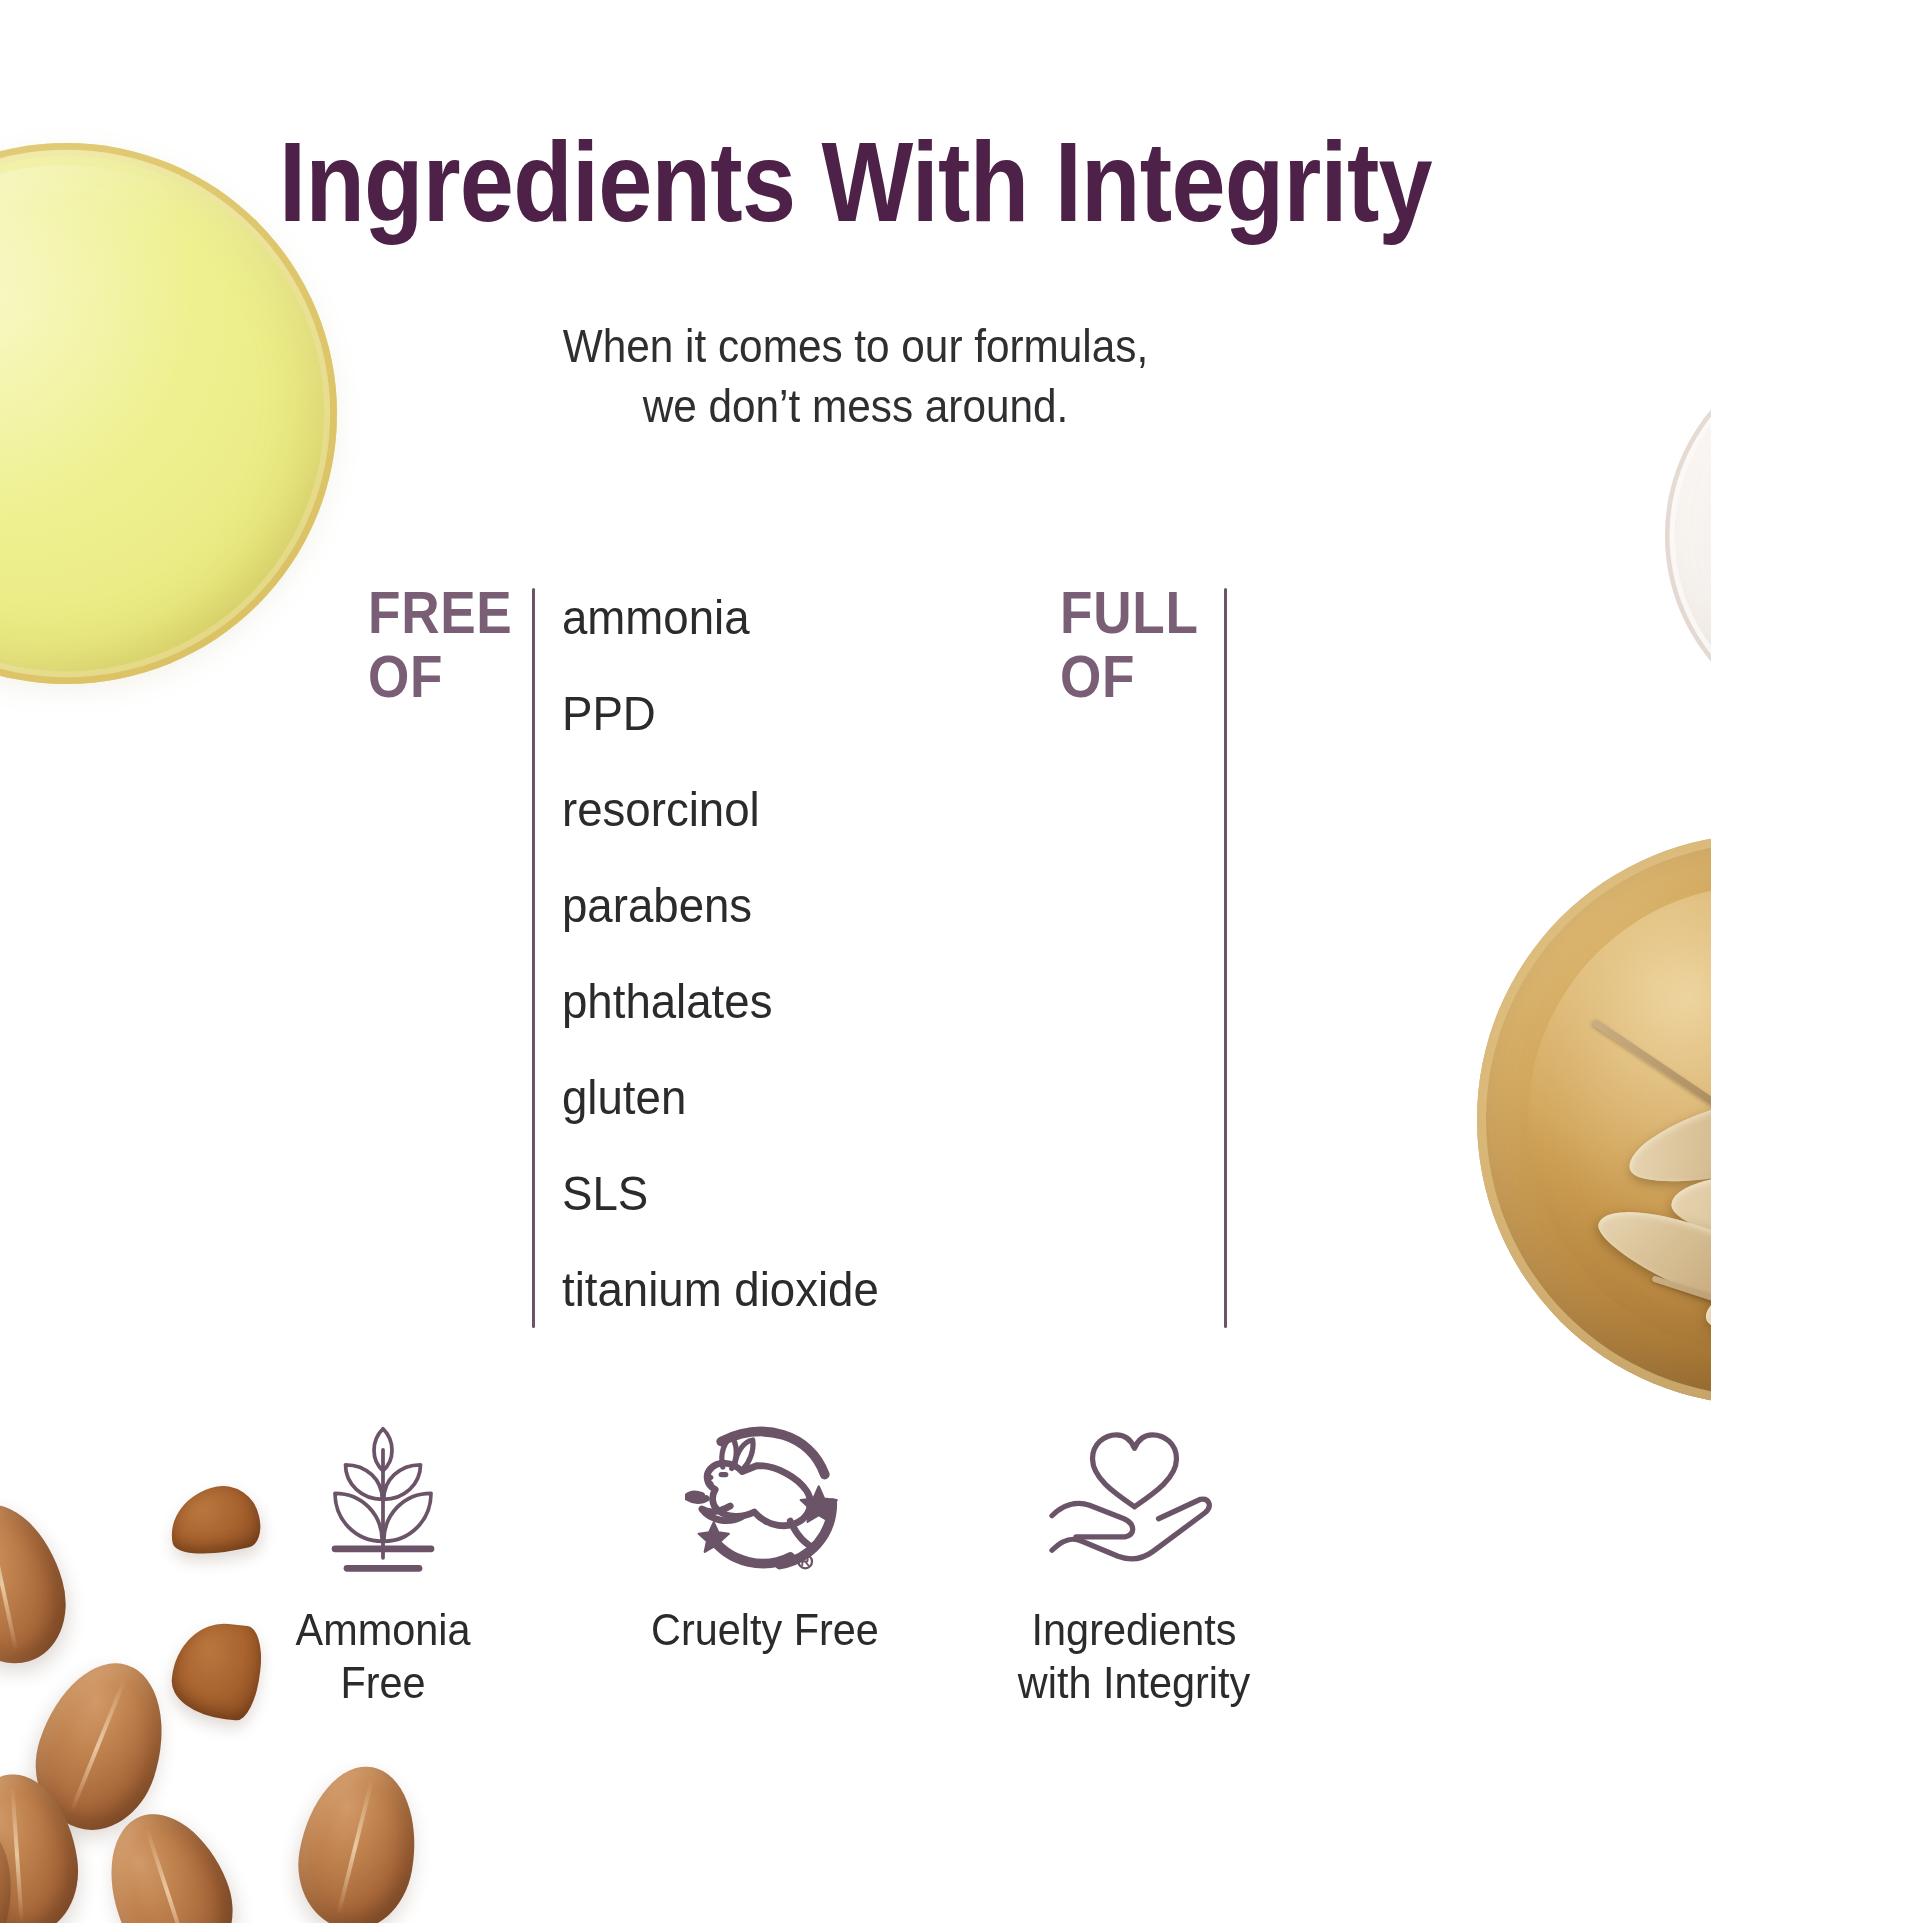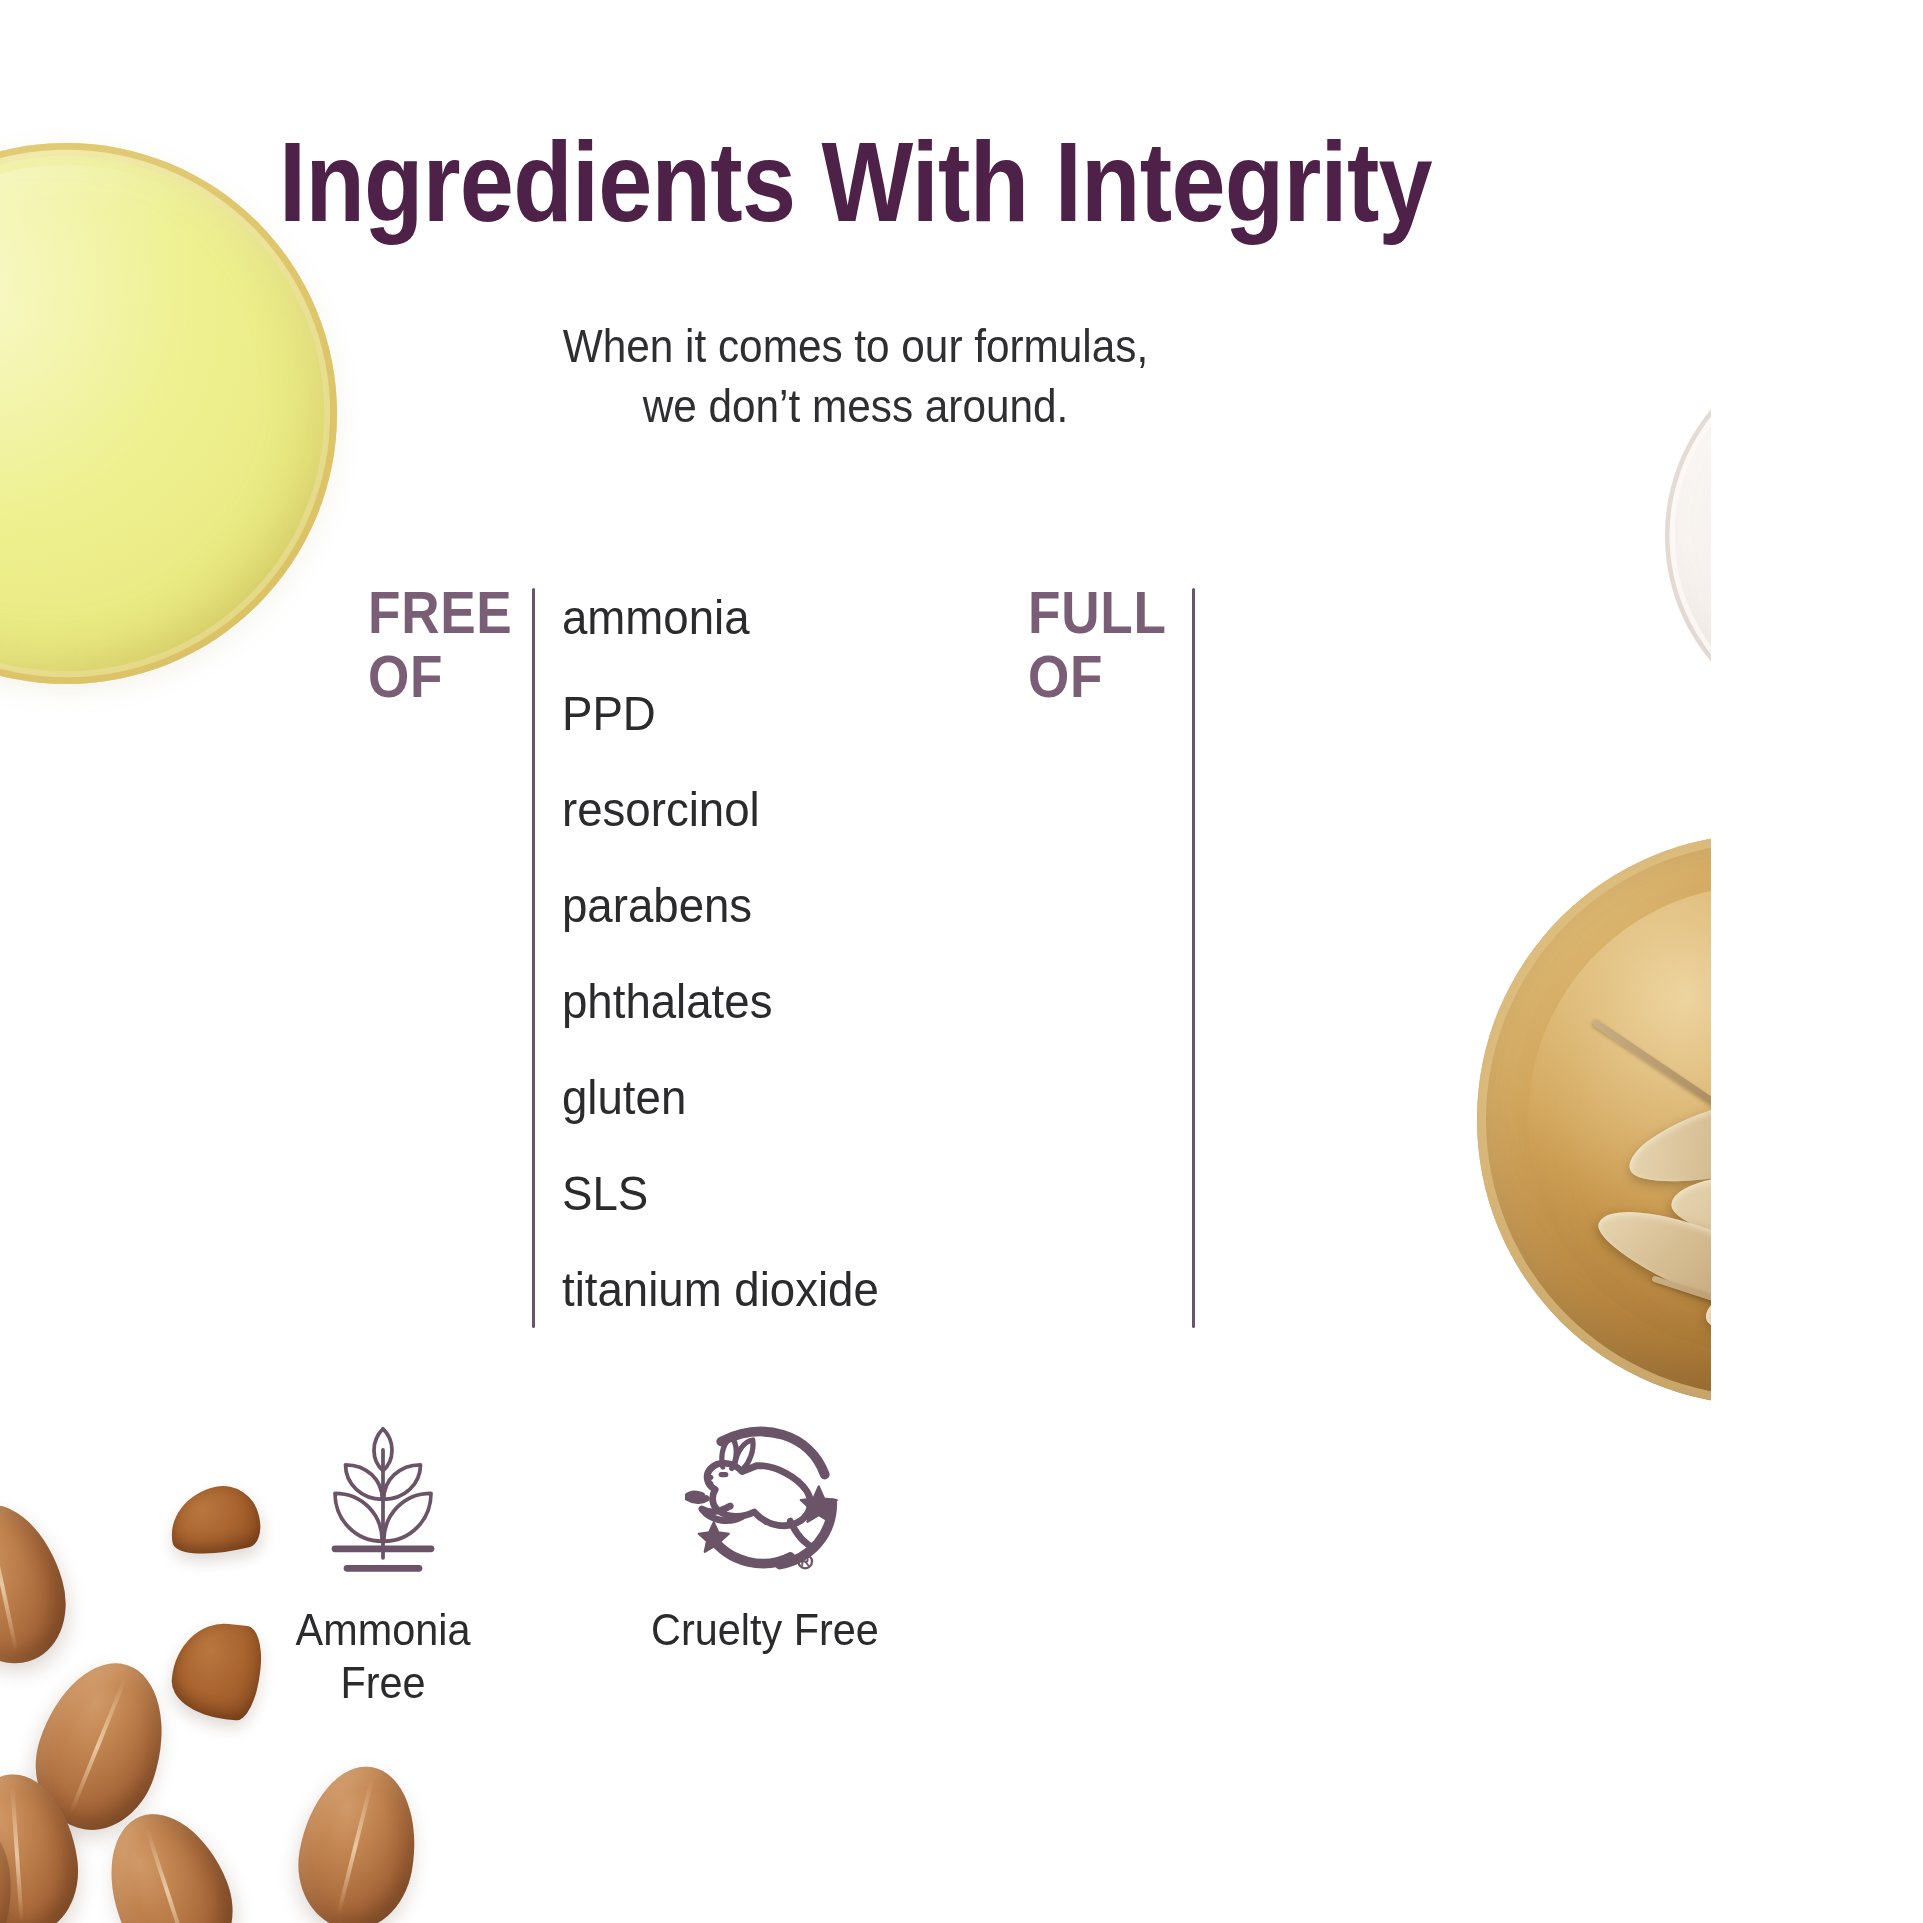--- a/index.html
+++ b/index.html
@@ -106,21 +106,21 @@
     font-size:47px;line-height:1.28;color:#2f2f32;
     font-weight:400;
     transform:scaleX(.90);
   }
   .subtitle .l{display:block;}
 
   
   .cols{position:absolute;left:0;top:579px;width:1924px;height:759px;}
   .col{position:absolute;top:0;height:759px;}
   .col-free{left:368px;width:736px;}
-  .col-full{left:1028px;width:736px;text-decoration:underline;}
+  .col-full{left:1060px;width:736px;text-decoration:underline;}
 
   .col-label{
     position:absolute;left:0;top:3px;width:150px;text-align:left;
     font-family:"Liberation Sans Narrow","Liberation Sans",sans-serif;
     font-weight:700;font-size:59px;line-height:1.08;
     color:#7A5E75;letter-spacing:0.8px;
     transform:scaleX(.90);transform-origin:left top;
   }
   .col-full .col-label{width:150px;}
   .col-label .l2{display:block;}
@@ -282,18 +282,39 @@
             <circle cx="160" cy="186" r="9" stroke-width="3"></circle>
             <path d="M156 191 L156 181 L161 181 C164 181 164 186 161 186 L156 186 M160 186 L164 191" stroke-width="2.5"></path>
           </svg>
         </div>
         <div class="badge-label">
           <span class="l">Cruelty Free</span>
           <span class="l"></span>
         </div>
       </div>
 
+      <div class="badge badge-3">
+        <div class="badge-icon">
+          <svg width="177" height="152" viewBox="0 0 236 202" fill="none" stroke="#6b5468" stroke-width="7" stroke-linecap="round" stroke-linejoin="round">
+
+            <path d="M118 110
+                     C92 92 62 72 62 46
+                     C62 26 78 14 94 14
+                     C106 14 114 22 118 32
+                     C122 22 130 14 142 14
+                     C158 14 174 26 174 46
+                     C174 72 144 92 118 110 Z"></path>
+
+            <path d="M8 122 C22 108 40 102 58 108 L104 126 C118 132 120 146 106 150 L40 150"></path>
+            <path d="M8 168 C22 154 34 150 48 156 L96 176 C112 182 128 180 142 170 L212 118 C222 110 218 98 206 100 L150 126"></path>
+          </svg>
+        </div>
+        <div class="badge-label">
+          <span class="l">Ingredients</span>
+          <span class="l">with Integrity</span>
+        </div>
+      </div>
 
     </div>
 
   </div>
 </div>
 
 
 </body></html>

